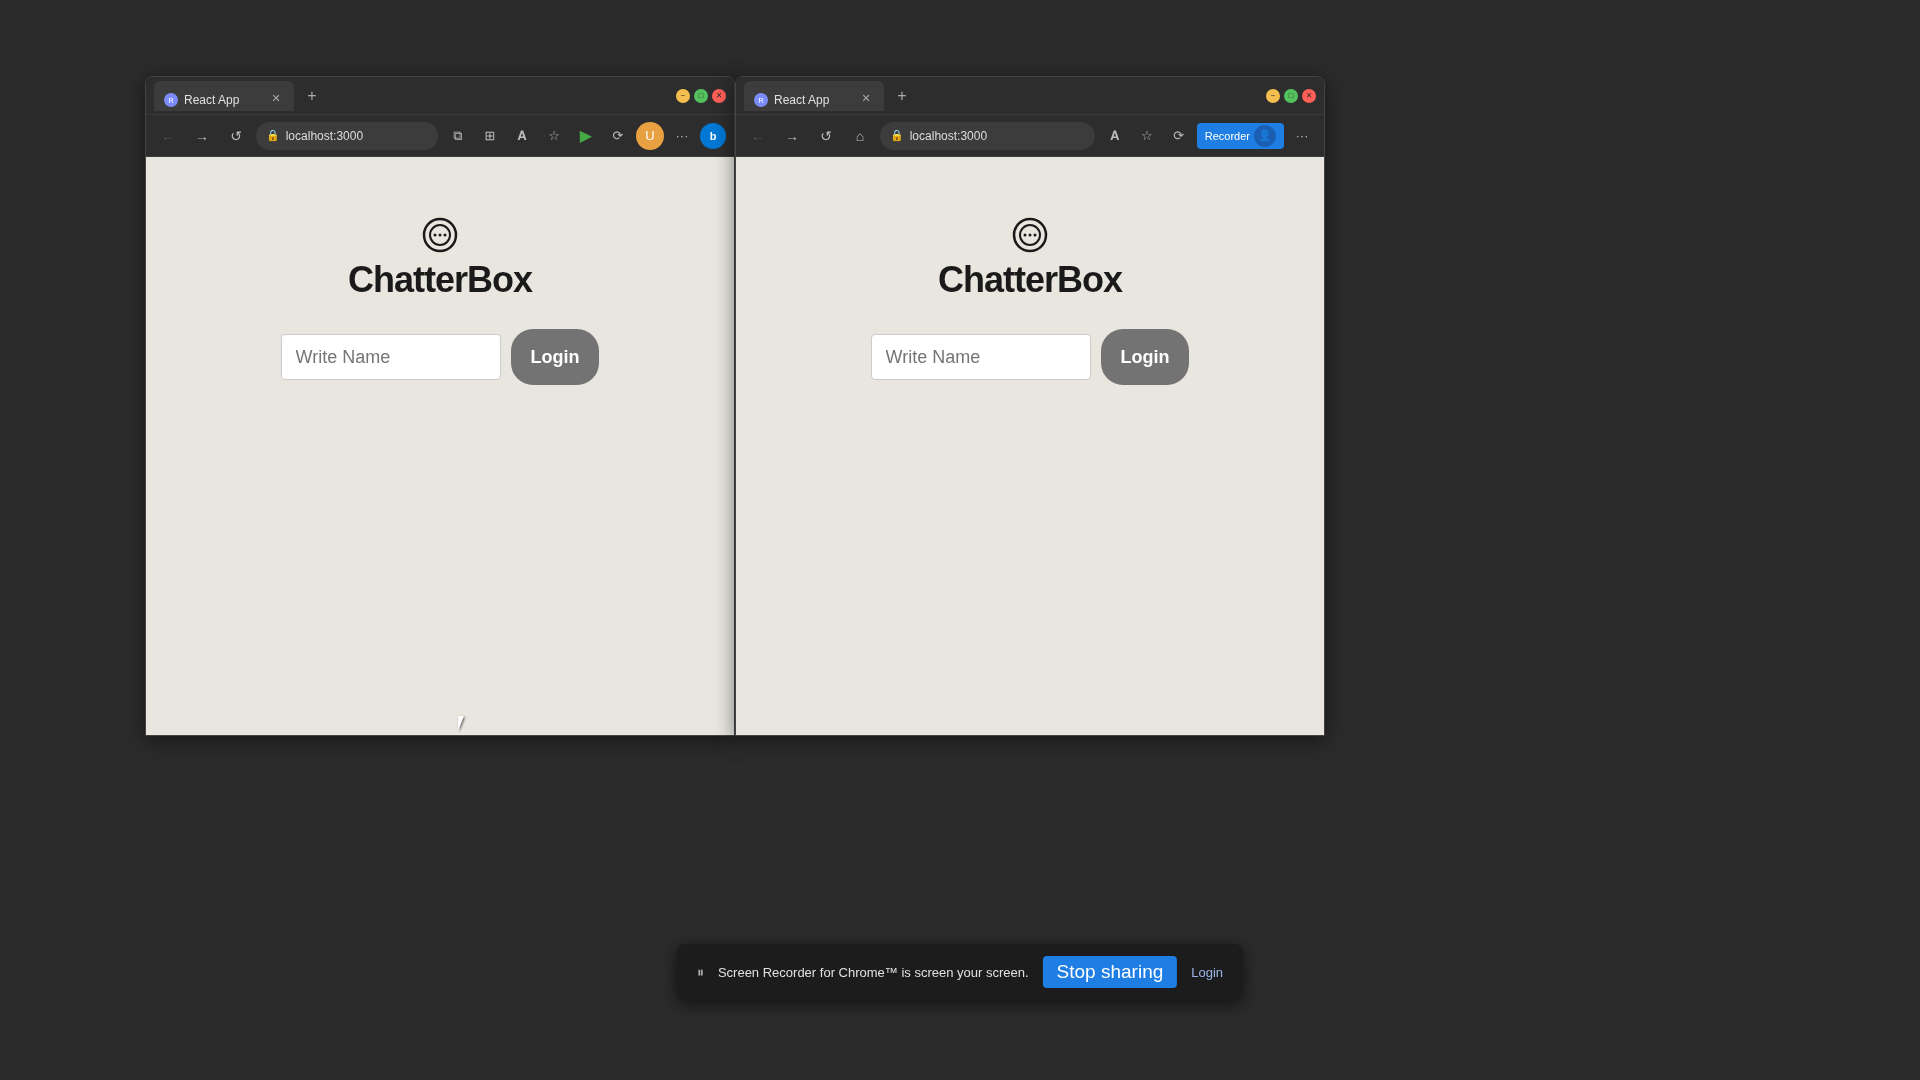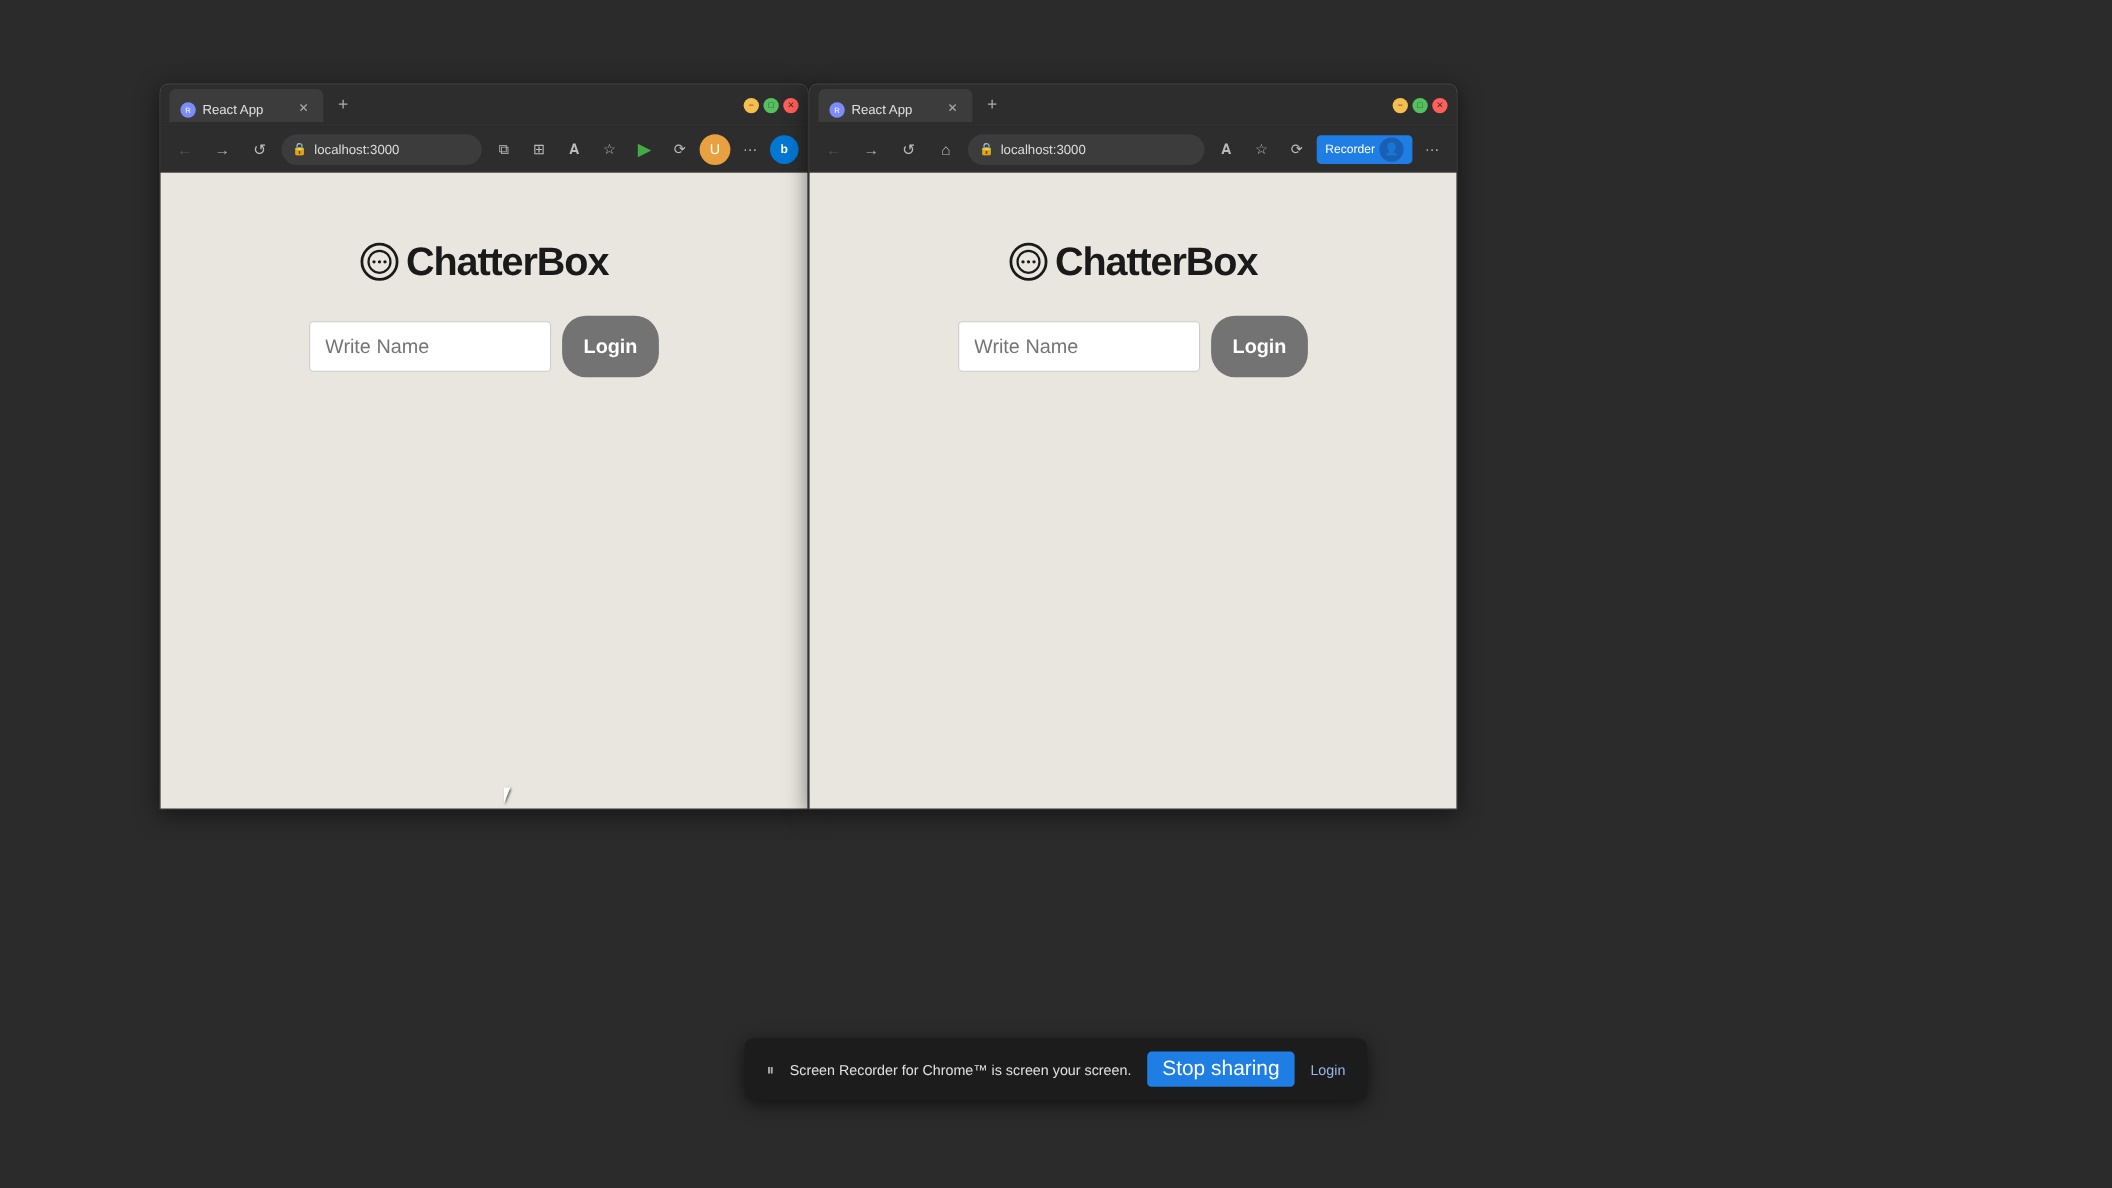--- a/index.html
+++ b/index.html
@@ -210,20 +210,21 @@
     .app-title {
       font-size: 36px;
       font-weight: 800;
       font-family: 'Arial Black', sans-serif;
       color: #1a1a1a;
       display: flex;
       align-items: center;
       gap: 6px;
       margin-bottom: 28px;
       letter-spacing: -1px;
+      flex-direction: column;
     }
 
     .chat-icon {
       width: 36px;
       height: 36px;
     }
 
     .login-row {
       display: flex;
       align-items: center;

